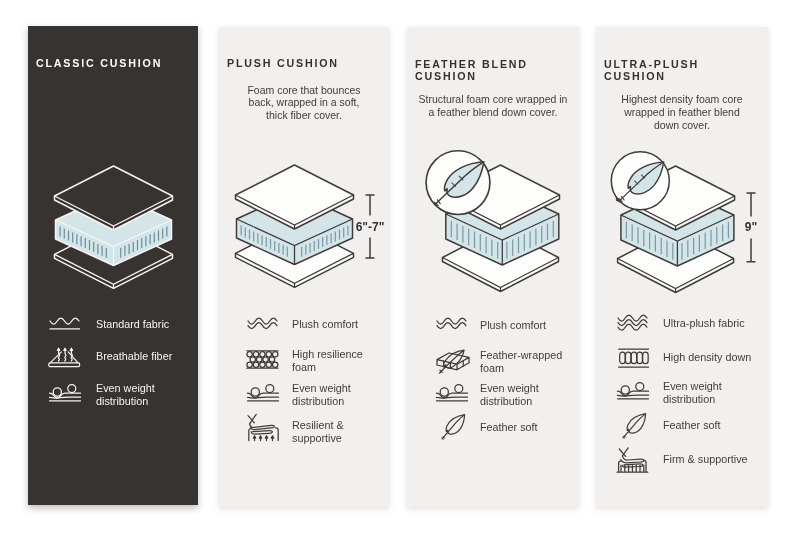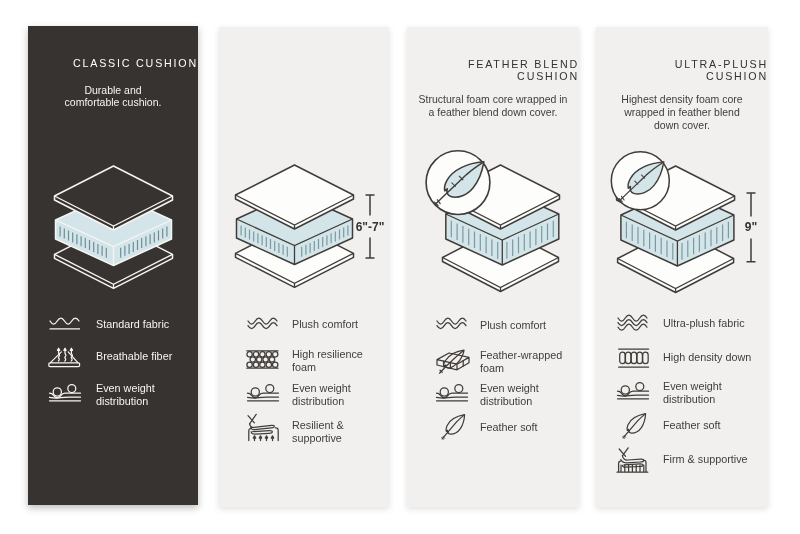--- a/index.html
+++ b/index.html
@@ -1,18 +1,18 @@
 <!DOCTYPE html>
 <html><head><meta charset="utf-8">
 <style>
 html,body{margin:0;padding:0}
 body{width:800px;height:534px;background:#fff;font-family:"Liberation Sans",sans-serif;position:relative;overflow:hidden}
 .col{position:absolute;background:#f1f0ee;box-shadow:0 2px 6px rgba(90,85,80,.18);--line:#403c39;--plate:#fdfdfc;--blue:#d3e5e8;--hatch:#7b99a2;--tcol:#343130;color:#403d3b}
 .col.dark{background:#363330;box-shadow:0 3px 7px rgba(70,65,60,.35);--line:#f6f5f4;--plate:#363330;--blue:#d3e5e8;--hatch:#6d8d98;--tcol:#fff;color:#f6f5f4}
-.title{position:absolute;left:0;width:100%;text-align:right;font-size:10.7px;font-weight:normal;letter-spacing:1.8px;line-height:12.4px;color:var(--tcol)}
+.title{position:absolute;left:8px;width:100%;text-align:left;font-size:10.7px;font-weight:bold;letter-spacing:1.8px;line-height:12.4px;color:var(--tcol)}
 .desc{position:absolute;left:0;width:100%;text-align:center;font-size:10.5px;line-height:12.8px}
 .lbl{position:absolute;font-size:10.8px;line-height:13px}
 svg{position:absolute;overflow:visible}
 .ic{stroke:var(--line)}
 .ic .s{fill:none;stroke:var(--line);stroke-width:1.25;stroke-linecap:round;stroke-linejoin:round}
 .cush,.meas{overflow:visible}
 </style></head>
 <body>
 <svg width="0" height="0" style="position:absolute">
     <defs>
@@ -46,21 +46,20 @@
           <path d="M23.5,-18.9 C8,-17.8 -4.5,-11.5 -9.8,-2.5 C-11.8,1 -12.6,5.2 -12,7.5 L-9.8,5.6 C-10.6,9 -9.4,11.6 -6.6,12.6 C0,14.8 8.5,11.2 13.8,4.6 C18.6,-1.4 22.3,-11.5 23.5,-18.9 Z" fill="var(--blue)" stroke="var(--line)" stroke-width="1.4" stroke-linejoin="round"></path>
           <path d="M-20.8,20 C-14,13 -2,2 8,-7.5 C13,-12 19,-16 23,-18.6" fill="none" stroke="var(--line)" stroke-width="1.3" stroke-linecap="round"></path>
           <path d="M-18.8,15.6 L-16.2,19.2 M-21.4,17.7 L-18.1,20.8" fill="none" stroke="var(--line)" stroke-width="1.1" stroke-linecap="round"></path>
           <path d="M-2.4,3.4 L-5.6,0.2 M4.4,-2.6 L1.2,-5.8" fill="none" stroke="var(--line)" stroke-width="1.1" stroke-linecap="round" opacity="0.85"></path>
         </g>
 </symbol>
 </defs>
   </svg>
 <div class="col dark" style="left:28px;top:26px;width:170px;height:479px">
 <div class="title" style="top:30.5px">CLASSIC CUSHION</div>
-<div class="desc" style="top:57.5px">Durable and<br>comfortable cushion.</div>
 <svg class="cush" width="172" height="146" viewBox="0 -20 172 146" style="left:0;top:120.0px">
       <use href="#cushA" x="85.5" y="0"></use>
     </svg>
 <svg class="ic" width="32" height="12" viewBox="0 0 32 12" style="left:21.0px;top:292.5px">
       <path d="M1,2 q3.62,6 7.25,0 t7.25,0 t7.25,0 t7.25,0" class="s"></path>
       <path d="M1,9.9 L30.5,9.9" class="s" stroke-width="1.8"></path>
     </svg>
 <div class="lbl" style="left:68px;top:292.0px">Standard fabric</div>
 <svg class="ic" width="34" height="22" viewBox="0 0 34 22" style="left:20.0px;top:319.5px">
       <path d="M2.4,16.6 L13.4,5.9 M20.2,5.9 L29.8,16.6" class="s"></path>
@@ -72,20 +71,22 @@
 <svg class="ic" width="32" height="19" viewBox="0 0 32 19" style="left:21.0px;top:357.5px">
       <circle cx="8.3" cy="7.9" r="4.1" class="s"></circle>
       <circle cx="22.8" cy="4.6" r="4" class="s"></circle>
 <path d="M0.5,9.2 C3,9.2 3.6,10 4.6,11.4 C5.8,13.2 7,13.8 8.3,13.8 C9.6,13.8 10.8,13.2 12,11.4 C13,10 13.6,9.3 16,9.2 L31.5,9.2" class="s"></path>
 <path d="M0.5,13.3 C5,14.2 8,14.3 12,13.7 C16,13.1 18,13.2 21,13.2 L31.5,13.2" class="s"></path>
 <path d="M0.5,16.8 L31.5,16.8" class="s" stroke-width="1.5"></path>
     </svg>
 <div class="lbl" style="left:68px;top:355.5px">Even weight<br>distribution</div>
 </div>
 <div class="col" style="left:219px;top:27px;width:170px;height:480px">
+<div class="title" style="top:30px">PLUSH CUSHION</div>
+<div class="desc" style="top:56.5px">Foam core that bounces<br>back, wrapped in a soft,<br>thick fiber cover.</div>
 <svg class="cush" width="172" height="146" viewBox="0 -20 172 146" style="left:0;top:118.4px">
       <use href="#cushA" x="75.5" y="0"></use>
     </svg>
 <svg class="meas" width="40" height="67" viewBox="0 0 40 67" style="left:131.0px;top:166px">
 <path d="M15.5,2 L24.5,2 M20,2 L20,22.5 M20,44.5 L20,65.0 M15.5,65.0 L24.5,65.0" stroke="var(--line)" stroke-width="1.5" fill="none"></path>
 <text x="20" y="37.5" text-anchor="middle" font-family="Liberation Sans, sans-serif" font-size="12" font-weight="bold" fill="var(--tcol)">6"-7"</text>
     </svg>
 <svg class="ic" width="32" height="12" viewBox="0 0 32 12" style="left:28.0px;top:291.5px">
       <path d="M1,2 q3.62,6 7.25,0 t7.25,0 t7.25,0 t7.25,0" class="s"></path>
       <path d="M1,6.6 q3.62,6 7.25,0 t7.25,0 t7.25,0 t7.25,0" class="s"></path>

